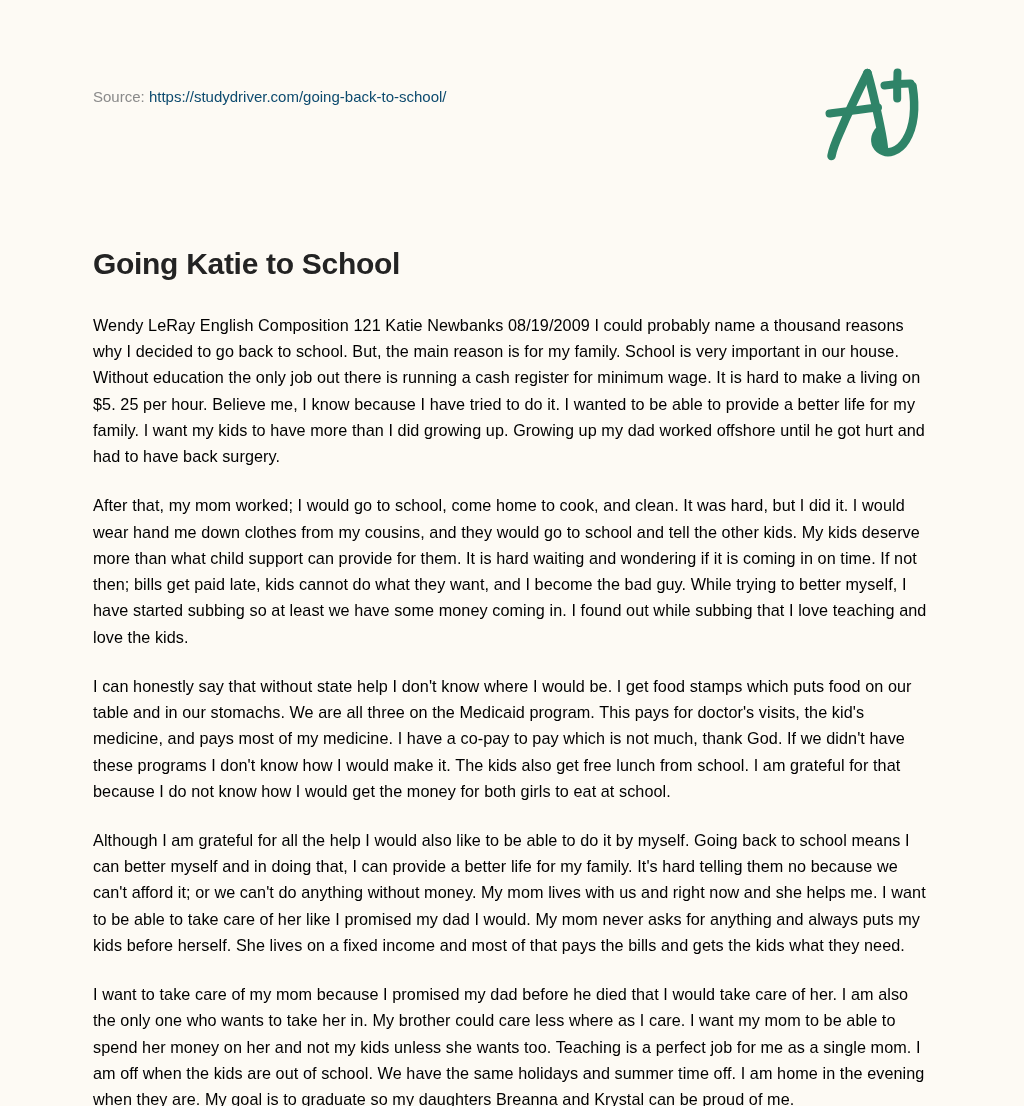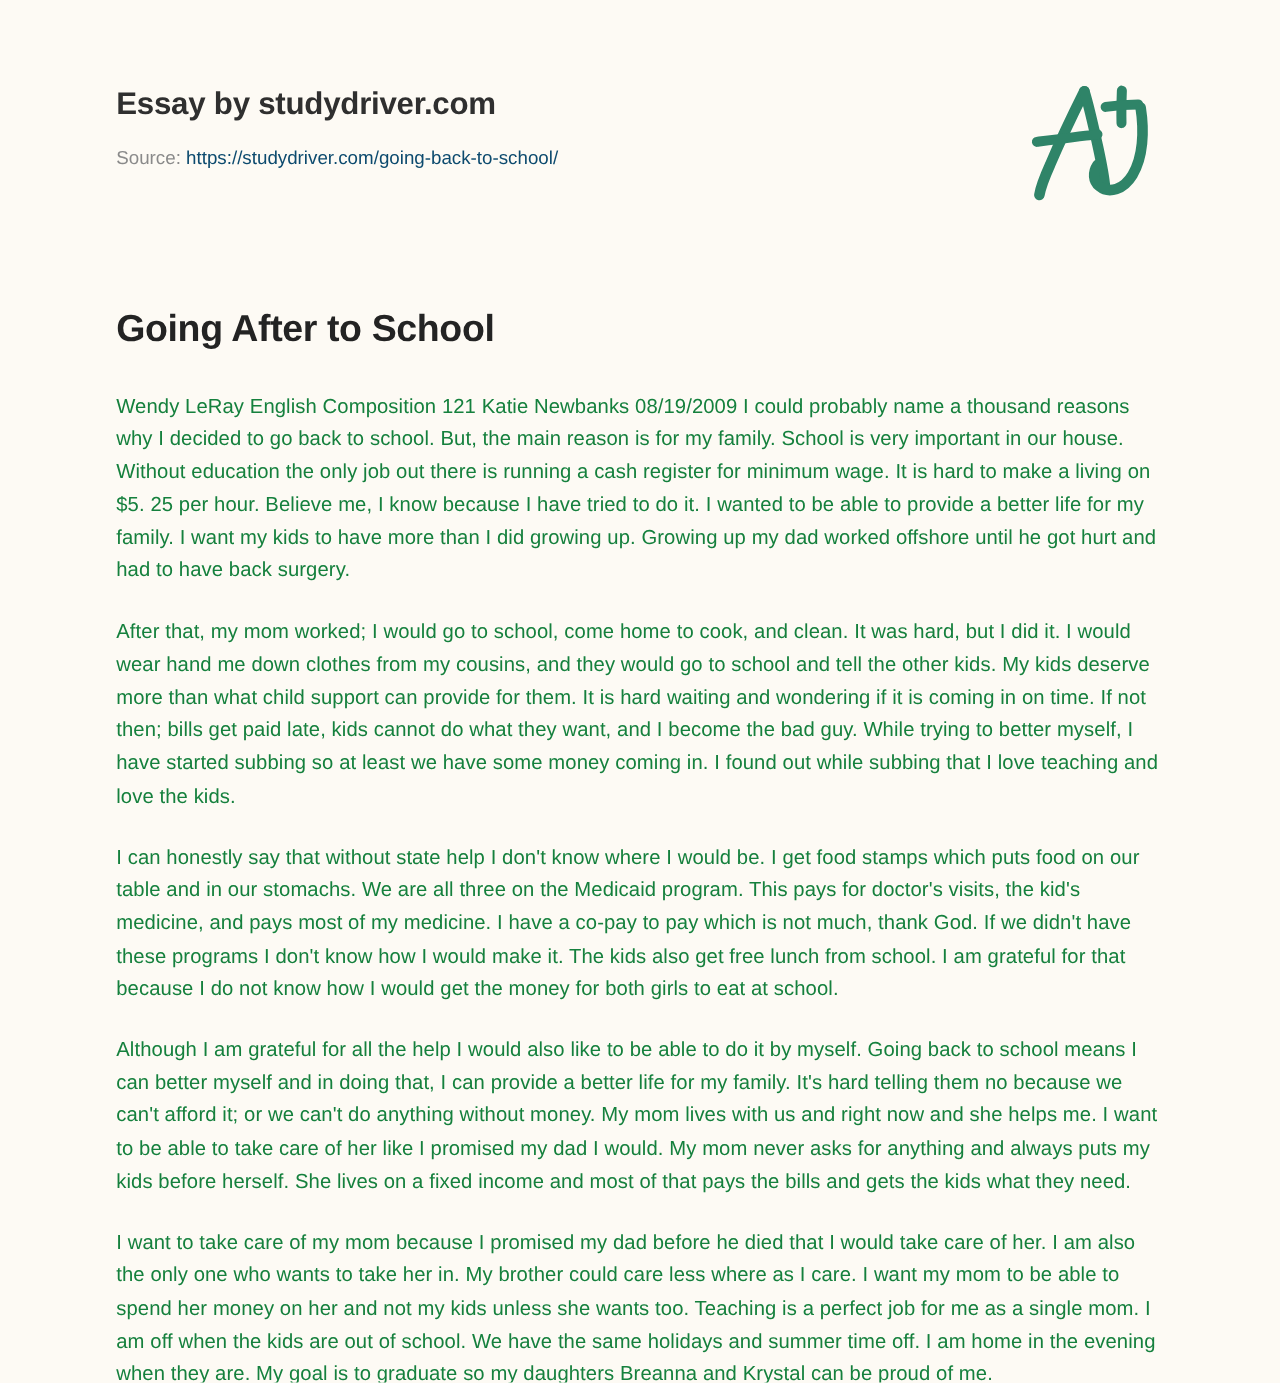--- a/index.html
+++ b/index.html
@@ -98,38 +98,37 @@
     position: absolute;
     left: 93px;
     top: 312px;
     width: 841px;
   }
 
   .article p {
     margin: 0 0 23px 0;
     font-size: 16.2px;
     line-height: 1.62;
-    color: #15803d;
+    color: #000000;
     text-align: left;
     letter-spacing: 0.005em;
   }
 
   .article p:last-child {
     margin-bottom: 0;
   }
 </style>
 </head>
 <body>
 
 <div class="page">
 
   <div class="header">
 
     <div class="header-text">
-      <div class="essay-by">Essay by studydriver.com</div>
 
       <div class="source-line">
         <span class="source-label">Source: </span><a class="source-url" href="#">https://studydriver.com/going-back-to-school/</a>
       </div>
     </div>
 
     <div class="logo">
       <svg viewBox="0 0 120 115" xmlns="http://www.w3.org/2000/svg">
         <g fill="none" stroke="#2f8468" stroke-linecap="round" stroke-linejoin="round">
 
@@ -143,21 +142,21 @@
 
           <path d="M72.5 25.5 C79 24.5, 91 23.5, 98.5 23.5" stroke-width="8"></path>
 
           <path d="M100.5 26 C103.5 45, 102.5 66, 94 80 C87 91.5, 75.5 95.5, 67.5 89 C62.5 85, 62 78, 66 72" stroke-width="8.5"></path>
         </g>
       </svg>
     </div>
 
   </div>
 
-  <h1 class="title">Going After to School</h1>
+  <h1 class="title">Going Katie to School</h1>
 
   <div class="article">
     <p>Wendy LeRay English Composition 121 Katie Newbanks 08/19/2009 I could probably name a thousand reasons why I decided to go back to school. But, the main reason is for my family. School is very important in our house. Without education the only job out there is running a cash register for minimum wage. It is hard to make a living on $5. 25 per hour. Believe me, I know because I have tried to do it. I wanted to be able to provide a better life for my family. I want my kids to have more than I did growing up. Growing up my dad worked offshore until he got hurt and had to have back surgery.</p>
     <p>After that, my mom worked; I would go to school, come home to cook, and clean. It was hard, but I did it. I would wear hand me down clothes from my cousins, and they would go to school and tell the other kids. My kids deserve more than what child support can provide for them. It is hard waiting and wondering if it is coming in on time. If not then; bills get paid late, kids cannot do what they want, and I become the bad guy. While trying to better myself, I have started subbing so at least we have some money coming in. I found out while subbing that I love teaching and love the kids.</p>
     <p>I can honestly say that without state help I don't know where I would be. I get food stamps which puts food on our table and in our stomachs. We are all three on the Medicaid program. This pays for doctor's visits, the kid's medicine, and pays most of my medicine. I have a co-pay to pay which is not much, thank God. If we didn't have these programs I don't know how I would make it. The kids also get free lunch from school. I am grateful for that because I do not know how I would get the money for both girls to eat at school.</p>
     <p>Although I am grateful for all the help I would also like to be able to do it by myself. Going back to school means I can better myself and in doing that, I can provide a better life for my family. It's hard telling them no because we can't afford it; or we can't do anything without money. My mom lives with us and right now and she helps me. I want to be able to take care of her like I promised my dad I would. My mom never asks for anything and always puts my kids before herself. She lives on a fixed income and most of that pays the bills and gets the kids what they need.</p>
     <p>I want to take care of my mom because I promised my dad before he died that I would take care of her. I am also the only one who wants to take her in. My brother could care less where as I care. I want my mom to be able to spend her money on her and not my kids unless she wants too. Teaching is a perfect job for me as a single mom. I am off when the kids are out of school. We have the same holidays and summer time off. I am home in the evening when they are. My goal is to graduate so my daughters Breanna and Krystal can be proud of me.</p>
 
   </div>
 

